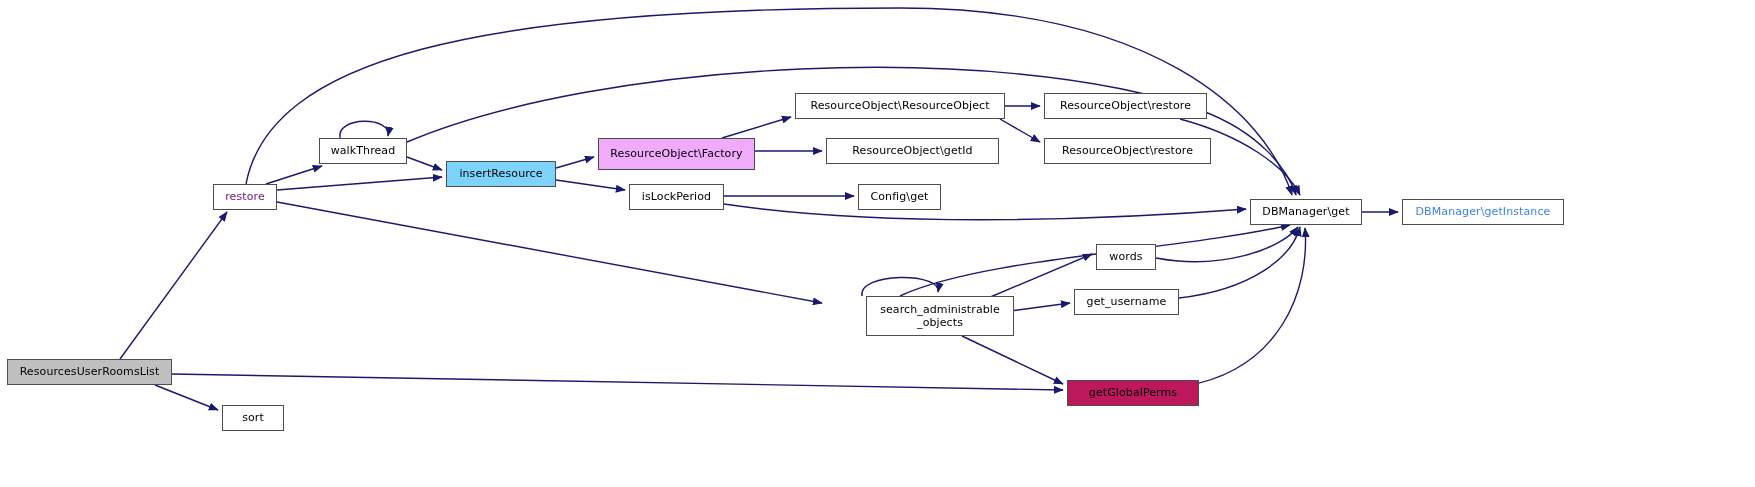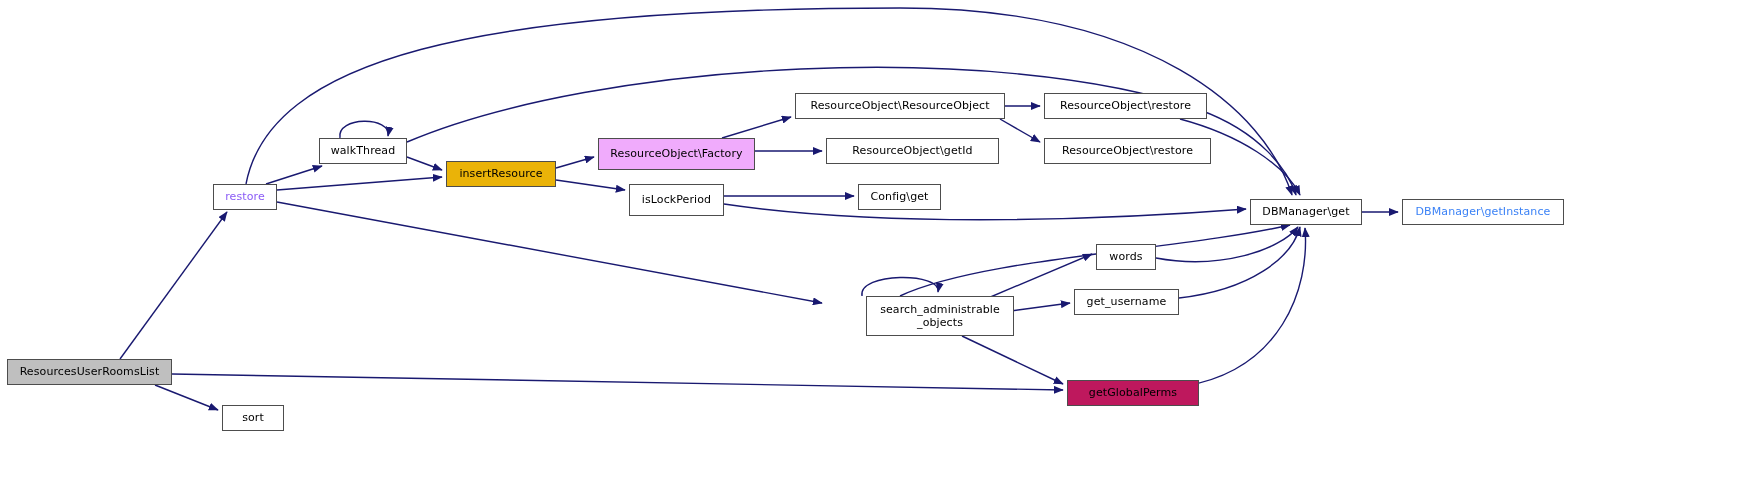--- a/index.html
+++ b/index.html
@@ -69,25 +69,25 @@
         <path d="M 962,336 L 1063,384" marker-end="url(#ah)" stroke="#191970" stroke-width="1.4" fill="none"></path>
         <path d="M 900,296 C 980,258 1180,250 1290,225" marker-end="url(#ah)" stroke="#191970" stroke-width="1.4" fill="none"></path>
         <path d="M 1156,258 C 1220,270 1280,250 1298,227" marker-end="url(#ah)" stroke="#191970" stroke-width="1.4" fill="none"></path>
         <path d="M 1179,298 C 1250,290 1292,258 1300,227" marker-end="url(#ah)" stroke="#191970" stroke-width="1.4" fill="none"></path>
         <path d="M 1185,386 C 1280,370 1310,290 1305,228" marker-end="url(#ah)" stroke="#191970" stroke-width="1.4" fill="none"></path>
       </g>
   </svg>
   <div id="node-layer">
       <div class="node highlight" style="left: 7px; top: 359px; width: 165px; height: 26px; border-color: rgb(77, 77, 77); color: rgb(0, 0, 0); background: rgb(191, 191, 191);">ResourcesUserRoomsList</div>
       <div class="node" style="left: 222px; top: 405px; width: 62px; height: 26px; border-color: rgb(77, 77, 77); color: rgb(0, 0, 0); background: rgb(255, 255, 255);">sort</div>
-      <div class="node" style="left: 213px; top: 184px; width: 64px; height: 26px; border-color: rgb(77, 77, 77); color: #8b5cf6; background: rgb(255, 255, 255);">restore</div>
+      <div class="node" style="left: 213px; top: 184px; width: 64px; height: 26px; border-color: rgb(77, 77, 77); color: #701a75; background: rgb(255, 255, 255);">restore</div>
       <div class="node" style="left: 319px; top: 138px; width: 88px; height: 26px; border-color: rgb(77, 77, 77); color: rgb(0, 0, 0); background: rgb(255, 255, 255);">walkThread</div>
-      <div class="node" style="left: 446px; top: 161px; width: 110px; height: 26px; border-color: rgb(77, 77, 77); color: rgb(0, 0, 0); background: #eab308;">insertResource</div>
+      <div class="node" style="left: 446px; top: 161px; width: 110px; height: 26px; border-color: rgb(77, 77, 77); color: rgb(0, 0, 0); background: #7dd3fc;">insertResource</div>
       <div class="node" style="left: 598px; top: 138px; width: 157px; height: 32px; border-color: rgb(77, 77, 77); color: rgb(0, 0, 0); background: #f0abfc;">ResourceObject\Factory</div>
-      <div class="node" style="left: 629px; top: 184px; width: 95px; height: 32px; border-color: rgb(77, 77, 77); color: rgb(0, 0, 0); background: rgb(255, 255, 255);">isLockPeriod</div>
+      <div class="node" style="left: 629px; top: 184px; width: 95px; height: 26px; border-color: rgb(77, 77, 77); color: rgb(0, 0, 0); background: rgb(255, 255, 255);">isLockPeriod</div>
       <div class="node" style="left: 795px; top: 93px; width: 210px; height: 26px; border-color: rgb(77, 77, 77); color: rgb(0, 0, 0); background: rgb(255, 255, 255);">ResourceObject\ResourceObject</div>
       <div class="node" style="left: 826px; top: 138px; width: 173px; height: 26px; border-color: rgb(77, 77, 77); color: rgb(0, 0, 0); background: rgb(255, 255, 255);">ResourceObject\getId</div>
       <div class="node" style="left: 858px; top: 184px; width: 83px; height: 26px; border-color: rgb(77, 77, 77); color: rgb(0, 0, 0); background: rgb(255, 255, 255);">Config\get</div>
       <div class="node" style="left: 1044px; top: 93px; width: 163px; height: 26px; border-color: rgb(77, 77, 77); color: rgb(0, 0, 0); background: rgb(255, 255, 255);">ResourceObject\restore</div>
       <div class="node" style="left: 1044px; top: 138px; width: 167px; height: 26px; border-color: rgb(77, 77, 77); color: rgb(0, 0, 0); background: rgb(255, 255, 255);">ResourceObject\restore</div>
       <div class="node" style="left: 1250px; top: 199px; width: 112px; height: 26px; border-color: rgb(77, 77, 77); color: rgb(0, 0, 0); background: rgb(255, 255, 255);">DBManager\get</div>
       <div class="node" style="left: 1402px; top: 199px; width: 162px; height: 26px; border-color: rgb(77, 77, 77); color: #3b82f6; background: rgb(255, 255, 255);">DBManager\getInstance</div>
       <div class="node two-line" style="left: 826px; top: 296px; width: 148px; height: 40px; border-color: rgb(77, 77, 77); color: rgb(0, 0, 0); background: rgb(255, 255, 255); margin-left: 40px;">search_administrable
 _objects</div>
       <div class="node" style="left: 1096px; top: 244px; width: 60px; height: 26px; border-color: rgb(77, 77, 77); color: rgb(0, 0, 0); background: rgb(255, 255, 255);">words</div>

